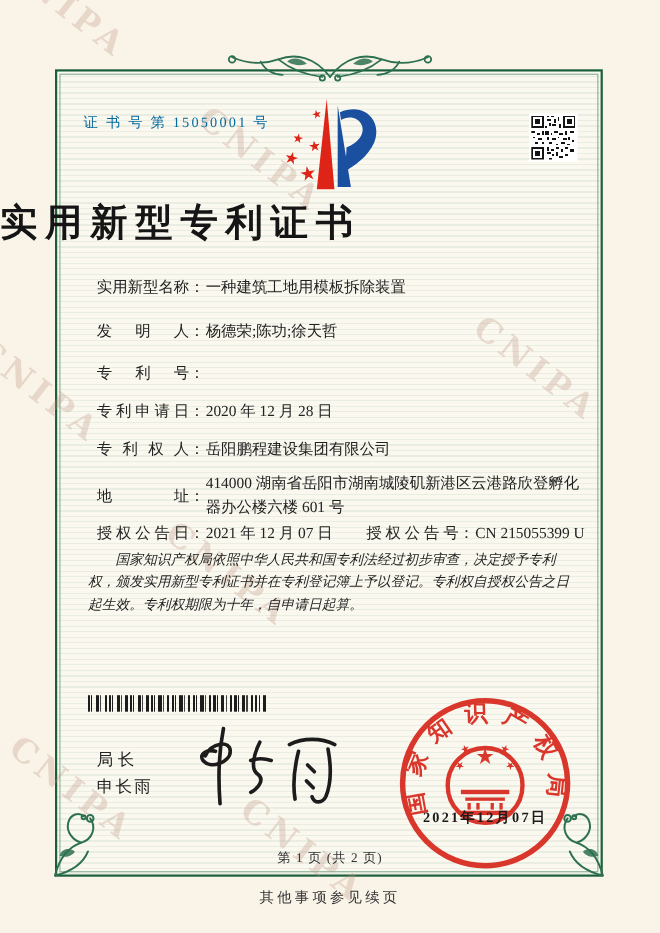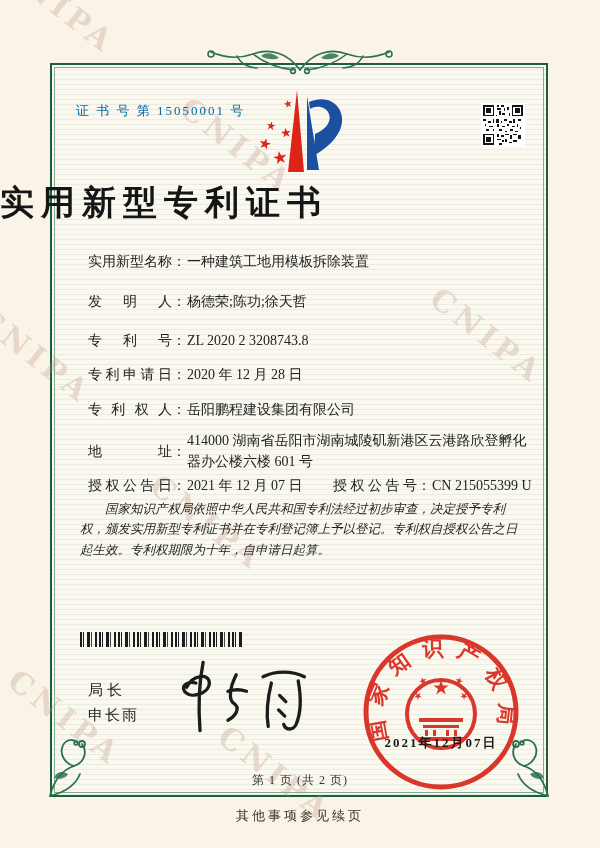--- a/index.html
+++ b/index.html
@@ -194,21 +194,20 @@
     <span class="fvalue">一种建筑工地用模板拆除装置</span>
   </div>
   <div class="row r2">
     <span class="flabel">发明人</span>
       <span class="colon">：</span>
     <span class="fvalue">杨德荣;陈功;徐天哲</span>
   </div>
   <div class="row r3">
     <span class="flabel">专利号</span>
       <span class="colon">：</span>
-    <span class="fvalue">ZL 2020 2 3208743.8</span>
   </div>
   <div class="row r4">
     <span class="flabel">专利申请日</span>
       <span class="colon">：</span>
     <span class="fvalue">2020 年 12 月 28 日</span>
   </div>
   <div class="row r5">
     <span class="flabel">专利权人</span>
       <span class="colon">：</span>
     <span class="fvalue">岳阳鹏程建设集团有限公司</span>

